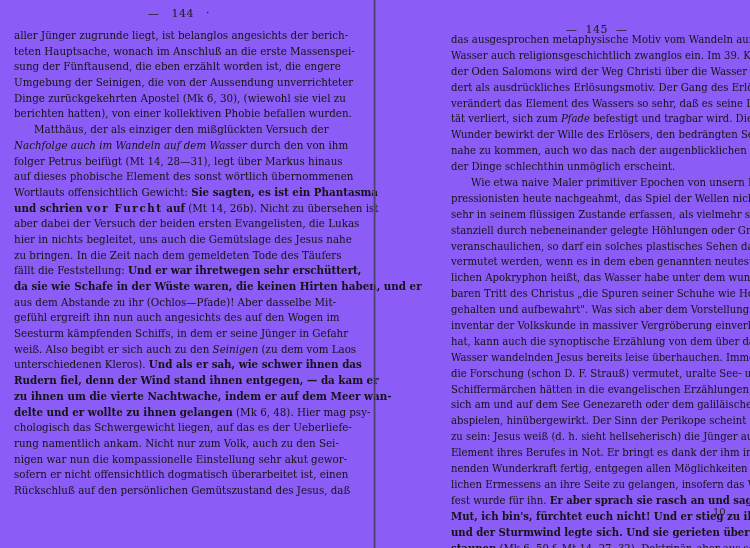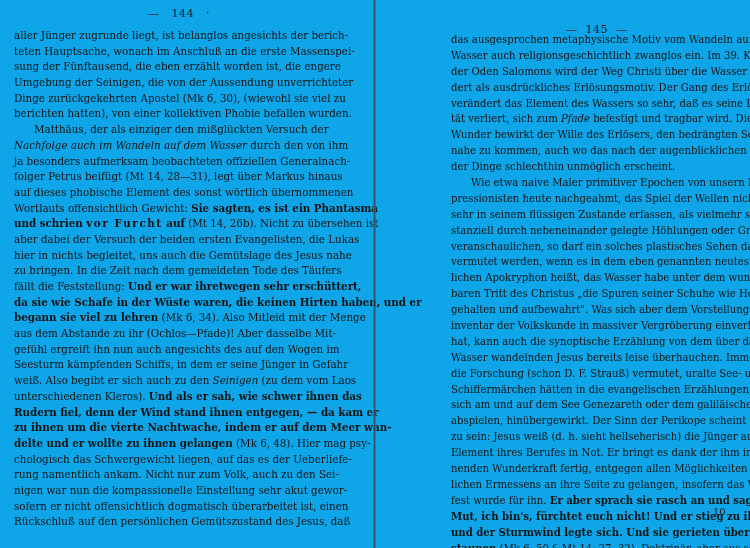--- a/index.html
+++ b/index.html
@@ -3,21 +3,21 @@
 <meta charset="utf-8">
 <style>
   html, body { margin: 0; padding: 0; }
   body {
     width: 750px; height: 548px; overflow: hidden;
     background: #8e8e8e;
     font-family: "DejaVu Serif", "Liberation Serif", serif;
     color: #141414;
     position: relative;
   }
-  .spread { position: absolute; inset: 0; background: #0ea5e9; }
+  .spread { position: absolute; inset: 0; background: #8b5cf6; }
   .page { position: absolute; top: 0; height: 548px; }
   .page.left  { left: 0; width: 372px; }
   .page.right { left: 378px; width: 372px; }
   .gutter {
     position: absolute; left: 373px; top: 0; width: 3px; height: 548px;
     background: linear-gradient(to right, #7a7a7a, #3a3a3a 50%, #6e6e6e);
     opacity: 0.75;
   }
   .pagenum {
     position: absolute; font-size: 11px; letter-spacing: 0.5px;
@@ -51,31 +51,29 @@
     <div class="pagenum">—   144   ·</div>
     <div class="lines">
         <div class="line"><span>aller Jünger zugrunde liegt, ist belanglos angesichts der berich-</span></div>
         <div class="line"><span>teten Hauptsache, wonach im Anschluß an die erste Massenspei-</span></div>
         <div class="line"><span>sung der Fünftausend, die eben erzählt worden ist, die engere</span></div>
         <div class="line"><span>Umgebung der Seinigen, die von der Aussendung unverrichteter</span></div>
         <div class="line"><span>Dinge zurückgekehrten Apostel (Mk 6, 30), (wiewohl sie viel zu</span></div>
         <div class="line last"><span>berichten hatten), von einer kollektiven Phobie befallen wurden.</span></div>
         <div class="line indent"><span>Matthäus, der als einziger den mißglückten Versuch der</span></div>
         <div class="line"><span class="i">Nachfolge auch im Wandeln auf dem Wasser</span><span> durch den von ihm</span></div>
-        <div class="line"><span>ja besonders aufmerksam beobachteten offiziellen Generalnach-</span></div>
         <div class="line"><span>folger Petrus beifügt (Mt 14, 28—31), legt über Markus hinaus</span></div>
         <div class="line"><span>auf dieses phobische Element des sonst wörtlich übernommenen</span></div>
         <div class="line"><span>Wortlauts offensichtlich Gewicht: </span><span class="b">Sie sagten, es ist ein Phantasma</span></div>
         <div class="line"><span class="b">und schrien </span><span class="sp">vor Furcht</span><span class="b"> auf</span><span> (Mt 14, 26b). Nicht zu übersehen ist</span></div>
         <div class="line"><span>aber dabei der Versuch der beiden ersten Evangelisten, die Lukas</span></div>
         <div class="line"><span>hier in nichts begleitet, uns auch die Gemütslage des Jesus nahe</span></div>
         <div class="line"><span>zu bringen. In die Zeit nach dem gemeldeten Tode des Täufers</span></div>
         <div class="line"><span>fällt die Feststellung: </span><span class="b">Und er war ihretwegen sehr erschüttert,</span></div>
         <div class="line"><span class="b">da sie wie Schafe in der Wüste waren, die keinen Hirten haben, und er</span></div>
-        <div class="line"><span class="b">begann sie viel zu lehren</span><span> (Mk 6, 34). Also Mitleid mit der Menge</span></div>
         <div class="line"><span>aus dem Abstande zu ihr (Ochlos—Pfade)! Aber dasselbe Mit-</span></div>
         <div class="line"><span>gefühl ergreift ihn nun auch angesichts des auf den Wogen im</span></div>
         <div class="line"><span>Seesturm kämpfenden Schiffs, in dem er seine Jünger in Gefahr</span></div>
         <div class="line"><span>weiß. Also begibt er sich auch zu den </span><span class="i">Seinigen</span><span> (zu dem vom Laos</span></div>
         <div class="line"><span>unterschiedenen Kleros). </span><span class="b">Und als er sah, wie schwer ihnen das</span></div>
         <div class="line"><span class="b">Rudern fiel, denn der Wind stand ihnen entgegen, — da kam er</span></div>
         <div class="line"><span class="b">zu ihnen um die vierte Nachtwache, indem er auf dem Meer wan-</span></div>
         <div class="line"><span class="b">delte und er wollte zu ihnen gelangen</span><span> (Mk 6, 48). Hier mag psy-</span></div>
         <div class="line"><span>chologisch das Schwergewicht liegen, auf das es der Ueberliefe-</span></div>
         <div class="line"><span>rung namentlich ankam. Nicht nur zum Volk, auch zu den Sei-</span></div>

